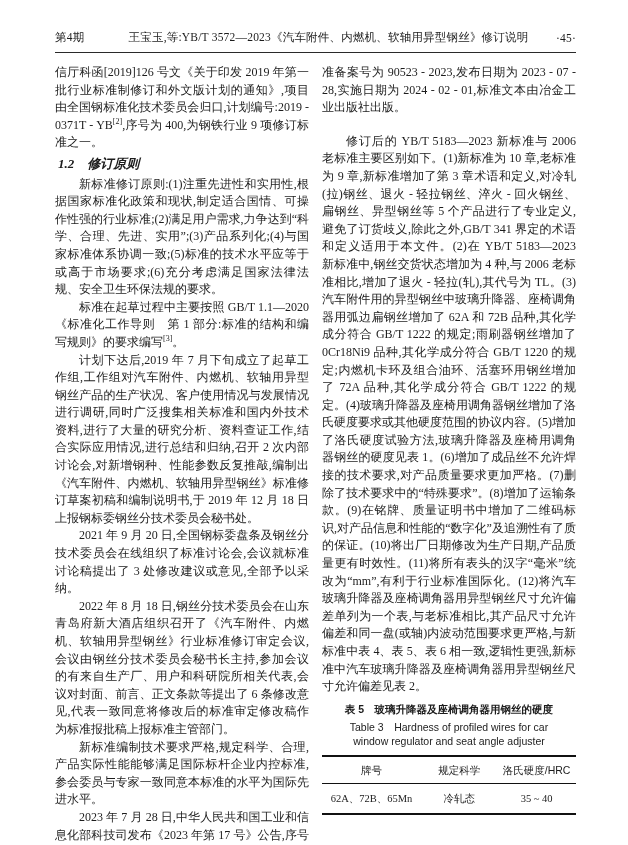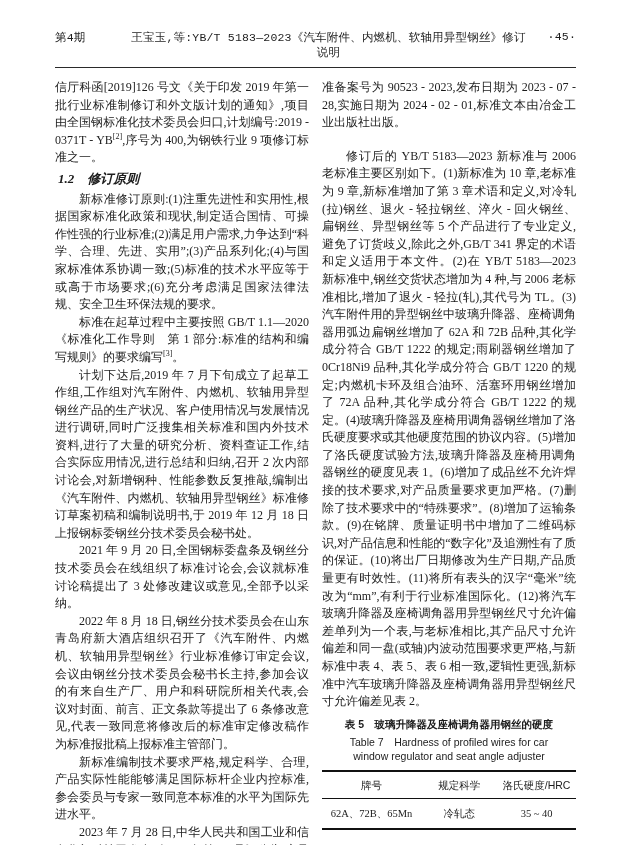--- a/index.html
+++ b/index.html
@@ -7,23 +7,22 @@
   .page {
     width:628px; height:845px; margin:0 auto; background:#ffffff;
     position:relative; overflow:hidden;
     font-family:"Liberation Serif","DejaVu Serif",serif;
     color:#1c1c1c;
   }
   .inner { position:absolute; left:55px; top:30px; width:521px; }
 
   
   .running-head {
-    display:flex; align-items:flex-start; font-size:11.5px;
+    display:flex; align-items:center; font-size:11.5px;
     letter-spacing:.2px;
-    font-family:Liberation Mono, monospace;
   }
   .running-head .issue { width:72px; }
   .running-head .rtitle { flex:1; text-align:center; }
   .running-head .pageno { width:46px; text-align:right; }
   .head-rule { border-bottom:1.6px solid #2a2a2a; margin-top:7px; }
 
   
   .columns { display:flex; gap:13px; margin-top:11px; }
   .col { width:254px; font-size:12px; line-height:17.6px; text-align:justify; }
   .col p { margin:0; text-indent:2em; }
@@ -66,21 +65,21 @@
   table.hardness .c-hard  { width:31%; }
 </style>
 </head>
 <body>
 
 <div class="page">
   <div class="inner">
 
     <div class="running-head">
       <span class="issue">第4期</span>
-      <span class="rtitle">王宝玉,等:YB/T 5183—2023《汽车附件、内燃机、软轴用异型钢丝》修订说明</span>
+      <span class="rtitle">王宝玉,等:YB/T 3572—2023《汽车附件、内燃机、软轴用异型钢丝》修订说明</span>
       <span class="pageno">·45·</span>
     </div>
     <div class="head-rule"></div>
 
     <div class="columns">
 
       <div class="col">
         <p class="noindent"><span>信厅科函[2019]126 号文《关于印发 2019 年第一批行业标准制修订和外文版计划的通知》,项目由全国钢标准化技术委员会归口,计划编号:2019 - 0371T - YB</span><sup class="ref">[2]</sup><span>,序号为 400,为钢铁行业 9 项修订标准之一。</span></p>
 
         <h3 class="subheading">1.2　修订原则</h3>
@@ -99,21 +98,21 @@
 
       <div class="col">
         <p class="noindent">准备案号为 90523 - 2023,发布日期为 2023 - 07 - 28,实施日期为 2024 - 02 - 01,标准文本由冶金工业出版社出版。</p>
 
         <div class="gap-block"></div>
 
 
         <p>修订后的 YB/T 5183—2023 新标准与 2006 老标准主要区别如下。(1)新标准为 10 章,老标准为 9 章,新标准增加了第 3 章术语和定义,对冷轧(拉)钢丝、退火 - 轻拉钢丝、淬火 - 回火钢丝、扁钢丝、异型钢丝等 5 个产品进行了专业定义,避免了订货歧义,除此之外,GB/T 341 界定的术语和定义适用于本文件。(2)在 YB/T 5183—2023 新标准中,钢丝交货状态增加为 4 种,与 2006 老标准相比,增加了退火 - 轻拉(轧),其代号为 TL。(3)汽车附件用的异型钢丝中玻璃升降器、座椅调角器用弧边扁钢丝增加了 62A 和 72B 品种,其化学成分符合 GB/T 1222 的规定;雨刷器钢丝增加了 0Cr18Ni9 品种,其化学成分符合 GB/T 1220 的规定;内燃机卡环及组合油环、活塞环用钢丝增加了 72A 品种,其化学成分符合 GB/T 1222 的规定。(4)玻璃升降器及座椅用调角器钢丝增加了洛氏硬度要求或其他硬度范围的协议内容。(5)增加了洛氏硬度试验方法,玻璃升降器及座椅用调角器钢丝的硬度见表 1。(6)增加了成品丝不允许焊接的技术要求,对产品质量要求更加严格。(7)删除了技术要求中的“特殊要求”。(8)增加了运输条款。(9)在铭牌、质量证明书中增加了二维码标识,对产品信息和性能的“数字化”及追溯性有了质的保证。(10)将出厂日期修改为生产日期,产品质量更有时效性。(11)将所有表头的汉字“毫米”统改为“mm”,有利于行业标准国际化。(12)将汽车玻璃升降器及座椅调角器用异型钢丝尺寸允许偏差单列为一个表,与老标准相比,其产品尺寸允许偏差和同一盘(或轴)内波动范围要求更严格,与新标准中表 4、表 5、表 6 相一致,逻辑性更强,新标准中汽车玻璃升降器及座椅调角器用异型钢丝尺寸允许偏差见表 2。</p>
 
         <div class="tblcap-zh">表 5　玻璃升降器及座椅调角器用钢丝的硬度</div>
-        <div class="tblcap-en">Table 7　Hardness of profiled wires for car window regulator and seat angle adjuster</div>
+        <div class="tblcap-en">Table 3　Hardness of profiled wires for car window regulator and seat angle adjuster</div>
 
         <table class="hardness">
           <thead>
             <tr>
               <th class="c-grade">牌号</th>
               <th class="c-state">规定科学</th>
               <th class="c-hard">洛氏硬度/HRC</th>
             </tr>
           </thead>
           <tbody>

